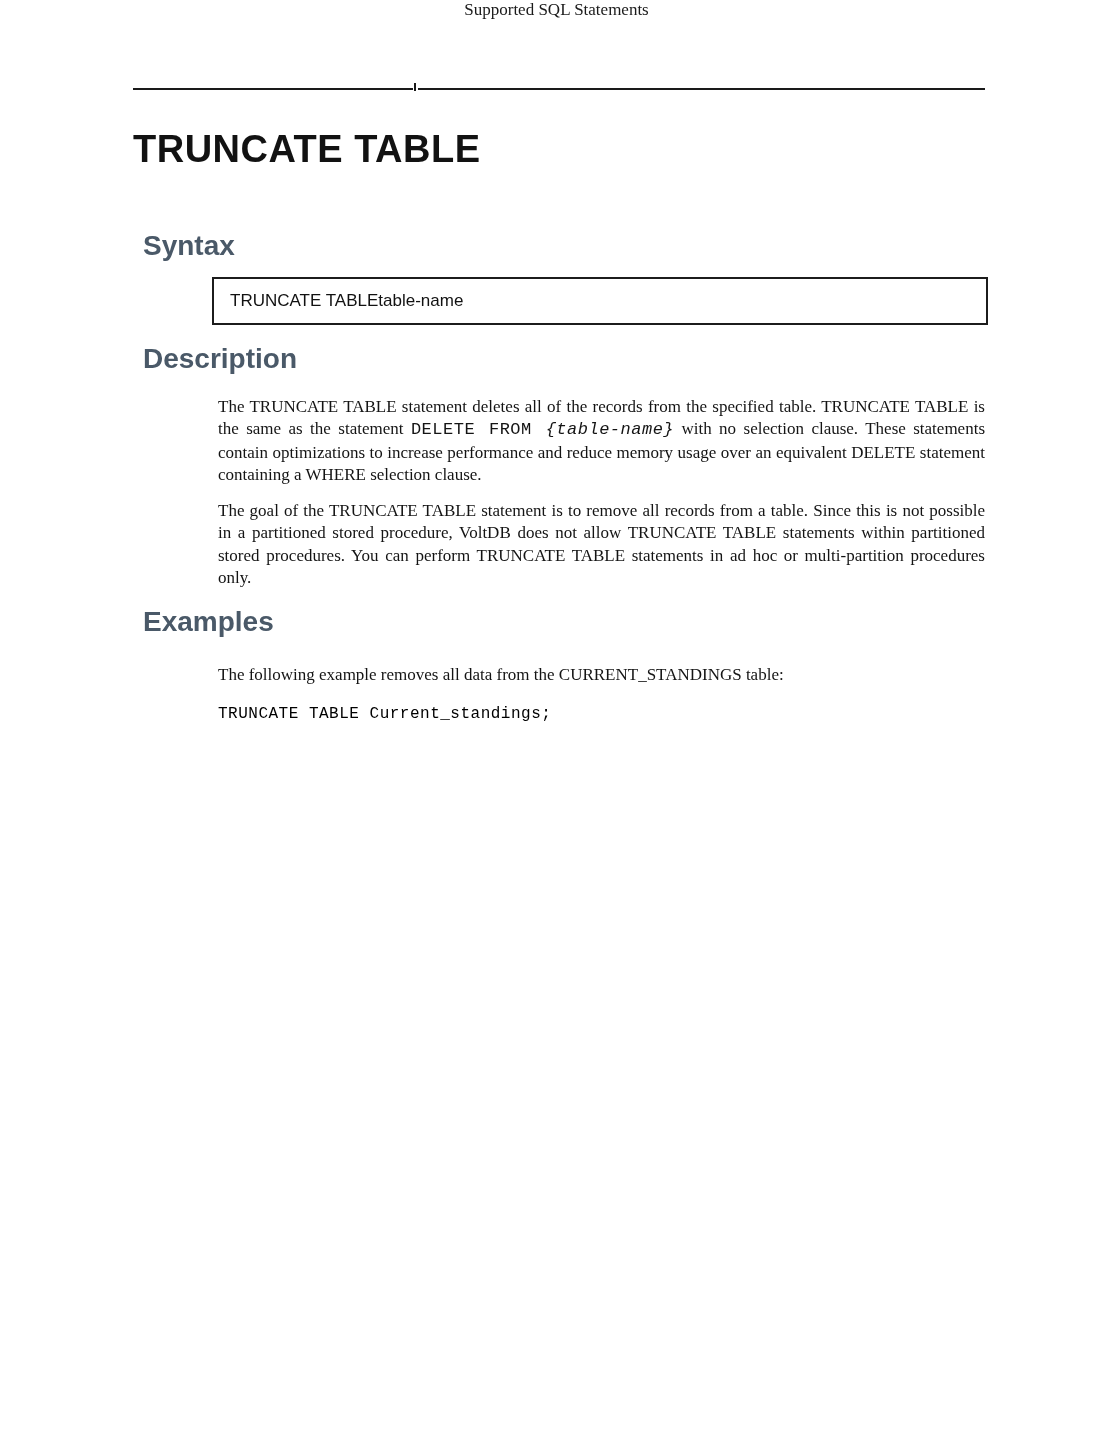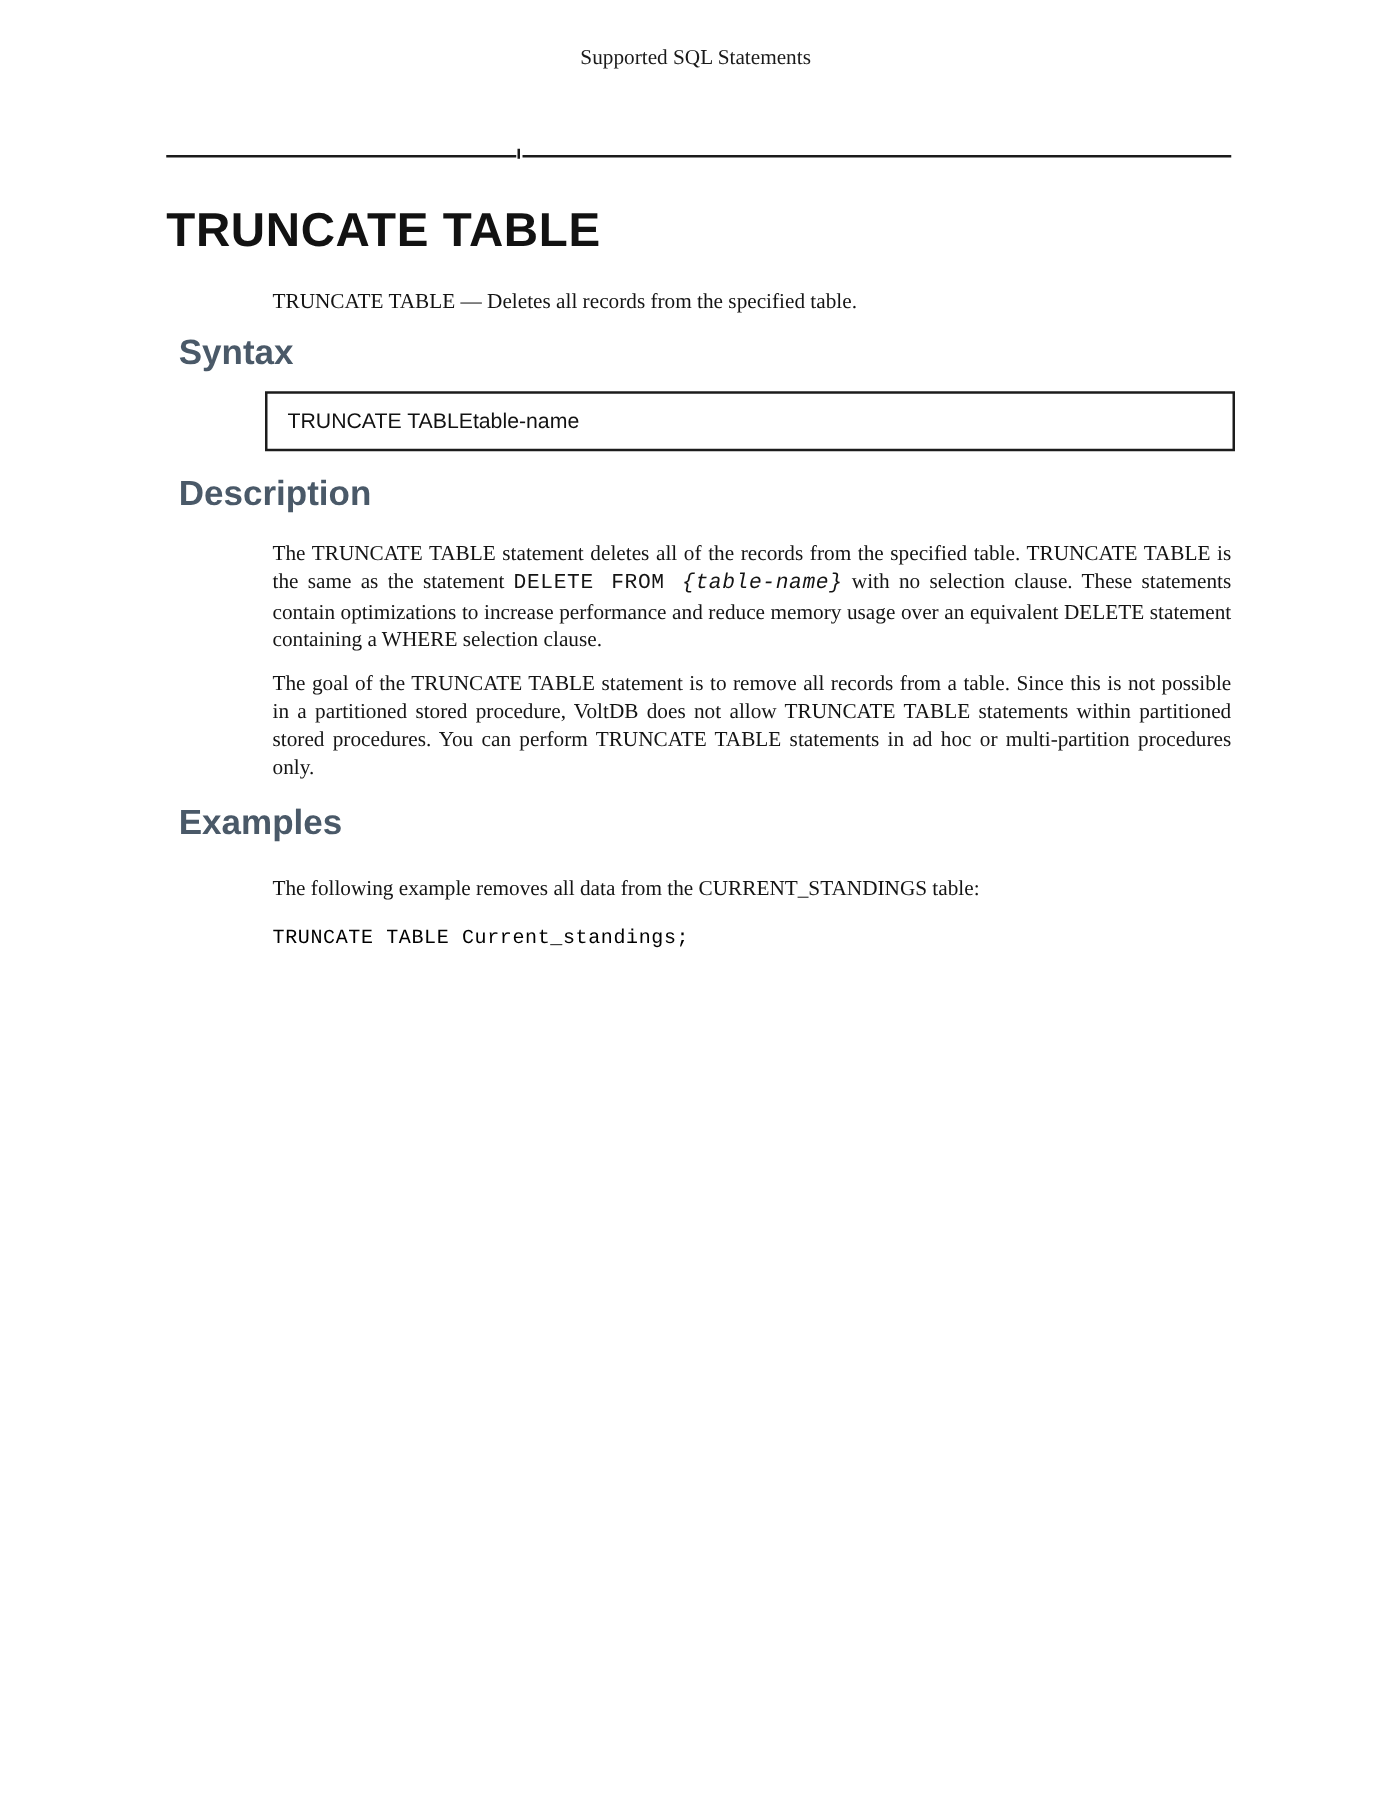--- a/index.html
+++ b/index.html
@@ -11,21 +11,20 @@
   *{margin:0;padding:0;box-sizing:border-box;}
   html,body{background:#ffffff;}
   .page{
     position:relative;
     width:1113px;
     height:1263px;
     background:#ffffff;
     font-family:"Liberation Serif", serif;
     color:var(--text);
     overflow:hidden;
-    margin-top:36px;
   }
   
   .running-head{
     position:absolute; left:0; top:63; width:1113px;
     text-align:center;
     font-size:17px;
     color:#1a1a1a;
   }
   .rule-seg{position:absolute; background:var(--header-rule);}
   .hdr-left{left:133px; top:88px; width:280px; height:2px;}
@@ -109,21 +108,20 @@
 
 <div class="page">
 
   <div class="running-head">Supported SQL Statements</div>
   <div class="rule-seg hdr-left"></div>
   <div class="rule-seg hdr-tick"></div>
   <div class="rule-seg hdr-right"></div>
 
   <h1 class="doc-title">TRUNCATE TABLE</h1>
 
-  <p class="abstract">TRUNCATE TABLE — Deletes all records from the specified table.</p>
 
   <h2 class="sec sec-syntax">Syntax</h2>
   <div class="syntax-box">
     <span>TRUNCATE TABLE </span>
       <span class="placeholder">table-name</span>
   </div>
 
   <h2 class="sec sec-description">Description</h2>
   <p class="body-par par-1"><span>The TRUNCATE TABLE statement deletes all of the records from the specified table. TRUNCATE TABLE is the same as the statement </span><span class="inline-code">DELETE FROM </span><span class="inline-code var">{table-name}</span><span> with no selection clause. These statements contain optimizations to increase performance and reduce memory usage over an equivalent DELETE statement containing a WHERE selection clause.</span></p>
   <p class="body-par par-2">The goal of the TRUNCATE TABLE statement is to remove all records from a table. Since this is not possible in a partitioned stored procedure, VoltDB does not allow TRUNCATE TABLE statements within partitioned stored procedures. You can perform TRUNCATE TABLE statements in ad hoc or multi-partition procedures only.</p>

